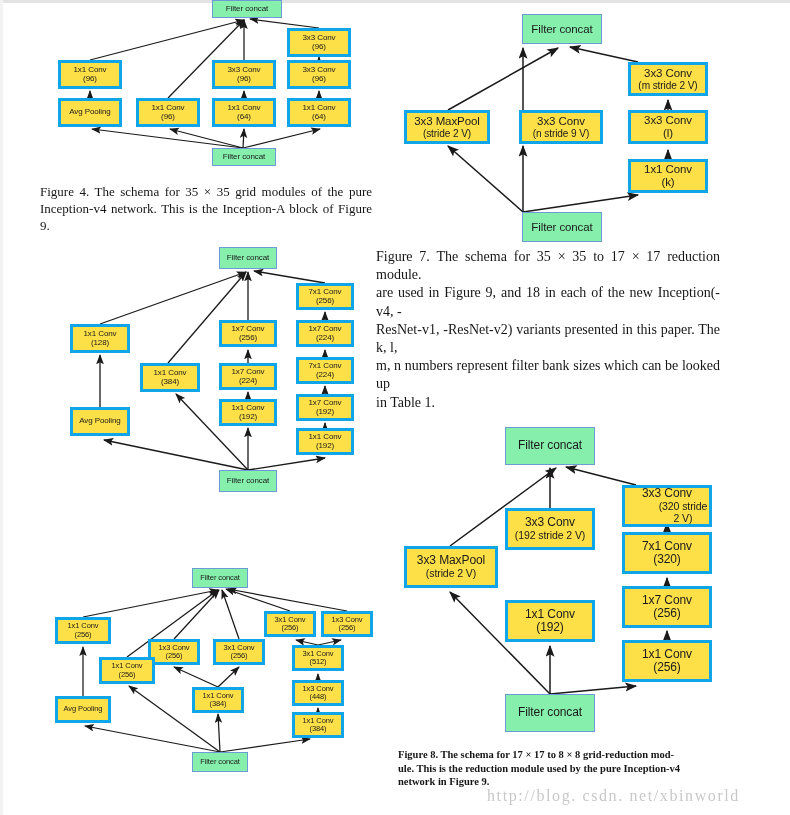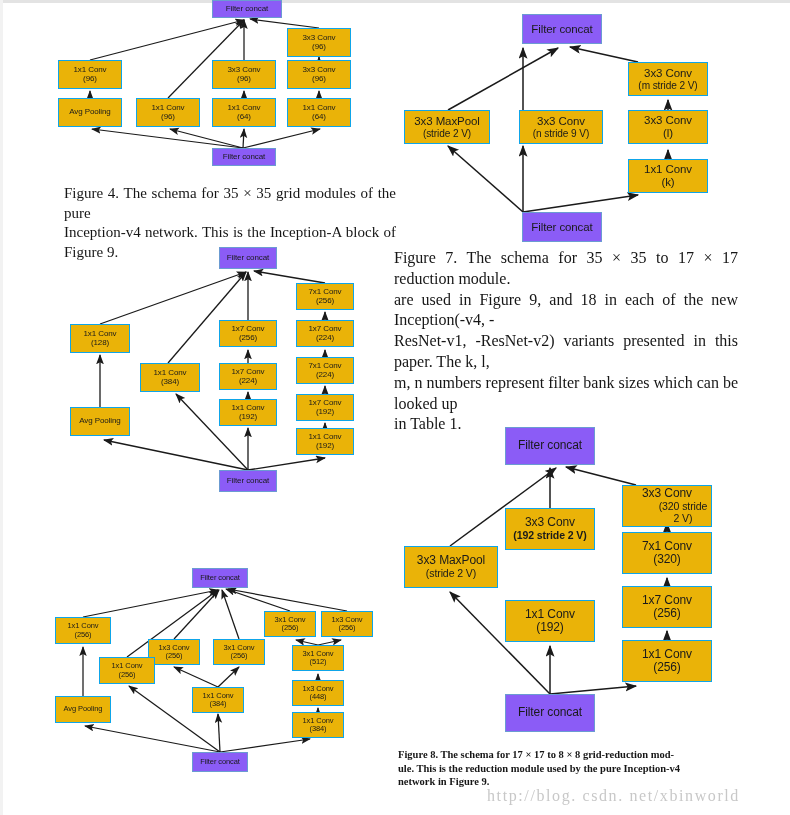--- a/index.html
+++ b/index.html
@@ -14,35 +14,35 @@
   
   .scan-top-edge{position:absolute;left:0;top:0;width:790px;height:3px;background:#e3e3e3;}
   .scan-left-edge{position:absolute;left:0;top:0;width:3px;height:815px;background:#f2f2f2;}
 
   .fig{position:absolute;}
   .fig svg{position:absolute;left:0;top:0;overflow:visible;}
 
   .node{
     position:absolute;
     box-sizing:border-box;
-    border:1px solid #0ea5e9;
-    background:#eab308;
+    border:3px solid #0ea5e9;
+    background:#fde047;
     color:#1a1a1a;
     display:flex;
     flex-direction:column;
     align-items:center;
     justify-content:center;
     text-align:center;
     line-height:1.12;
     letter-spacing:-0.1px;
     z-index:3;
   }
   .node .l2{display:block;}
   .node.concat{
-    background:#8b5cf6;
+    background:#86efac;
     border:1px solid #6b9bd2;
   }
 
   .caption{
     position:absolute;
     font-family:"Liberation Serif", serif;
     color:#161616;
     text-align:justify;
     text-justify:inter-word;
     line-height:1.30;
@@ -168,28 +168,28 @@
         <path d="M277,230 L277,221"></path>
         <path d="M277,176 L277,168"></path>
         <path d="M277,122 L277,113"></path>
         <path d="M60,136 L166,58"></path>
         <path d="M160,98 L160,58"></path>
         <path d="M246,75 L176,57"></path>
       </g>
     </svg>
   </div>
 
-  <div class="caption" style="left:64px;top:184px;width:332px;font-size:15px;">
+  <div class="caption" style="left:40px;top:184px;width:332px;font-size:13px;">
     <div style="text-align:justify;text-align-last:justify;">Figure 4. The schema for 35 × 35 grid modules of the pure</div>
     <div>Inception-v4 network. This is the Inception-A block of Figure 9.</div>
   </div>
 
 
 
-  <div class="caption" style="left:394px;top:248px;width:344px;font-size:16px;">
+  <div class="caption" style="left:376px;top:248px;width:344px;font-size:14px;">
     <div>Figure 7. The schema for 35 × 35 to 17 × 17 reduction module.</div>
     <div>are used in Figure 9, and 18 in each of the new Inception(-v4, -</div>
     <div>ResNet-v1, -ResNet-v2) variants presented in this paper. The k, l,</div>
     <div>m, n numbers represent filter bank sizes which can be looked up</div>
     <div>in Table 1.</div>
   </div>
 
   <div class="caption" style="left:398px;top:748px;width:344px;font-size:10.5px;font-weight:bold;">
     <div>Figure 8. The schema for 17 × 17 to 8 × 8 grid-reduction mod-</div>
     <div>ule. This is the reduction module used by the pure Inception-v4</div>
@@ -362,21 +362,21 @@
       </div>
       <div class="node concat" style="left: 505px; top: 427px; width: 90px; height: 38px; font-size: 12px;">
         <span>Filter concat</span>
       </div>
       <div class="node" style="left: 622px; top: 485px; width: 90px; height: 42px; font-size: 12px;">
         <span>3x3 Conv</span>
         <span class="l2" style="font-size: 10.56px; padding-left: 32px;">(320 stride 2 V)</span>
       </div>
       <div class="node" style="left: 505px; top: 508px; width: 90px; height: 42px; font-size: 12px;">
         <span>3x3 Conv</span>
-        <span class="l2" style="font-size: 10.56px; font-weight: bold;">(192 stride 2 V)</span>
+        <span class="l2" style="font-size: 10.56px;">(192 stride 2 V)</span>
       </div>
       <div class="node" style="left: 622px; top: 532px; width: 90px; height: 42px; font-size: 12px;">
         <span>7x1 Conv</span>
         <span class="l2">(320)</span>
       </div>
       <div class="node" style="left: 404px; top: 546px; width: 94px; height: 42px; font-size: 12px;">
         <span>3x3 MaxPool</span>
         <span class="l2" style="font-size: 10.56px;">(stride 2 V)</span>
       </div>
       <div class="node" style="left: 622px; top: 586px; width: 90px; height: 42px; font-size: 12px;">

